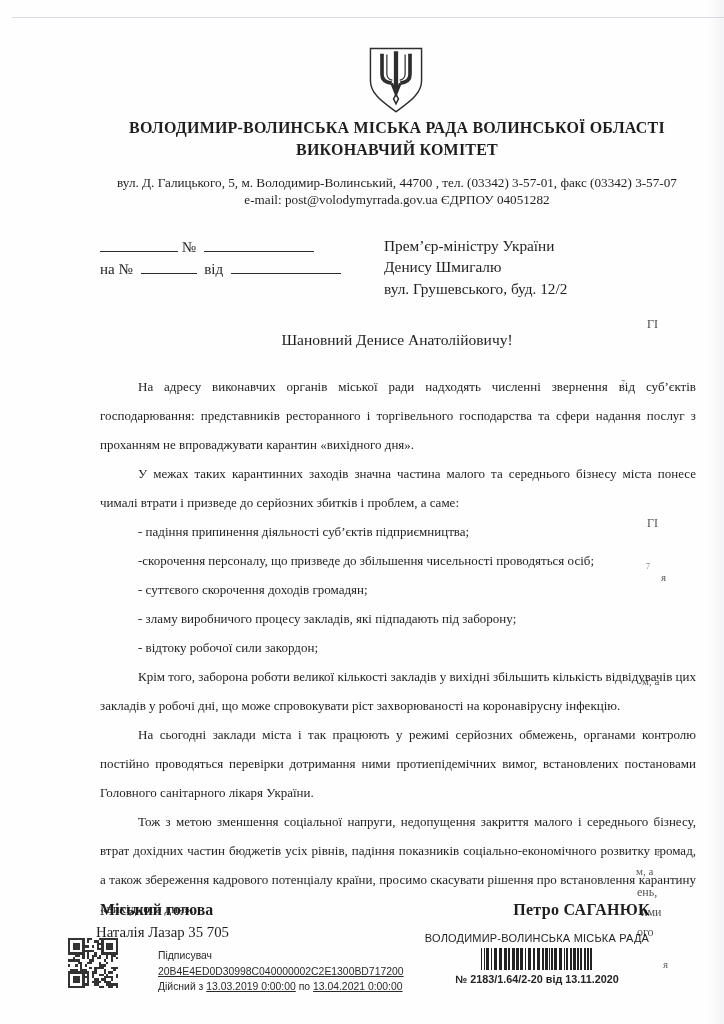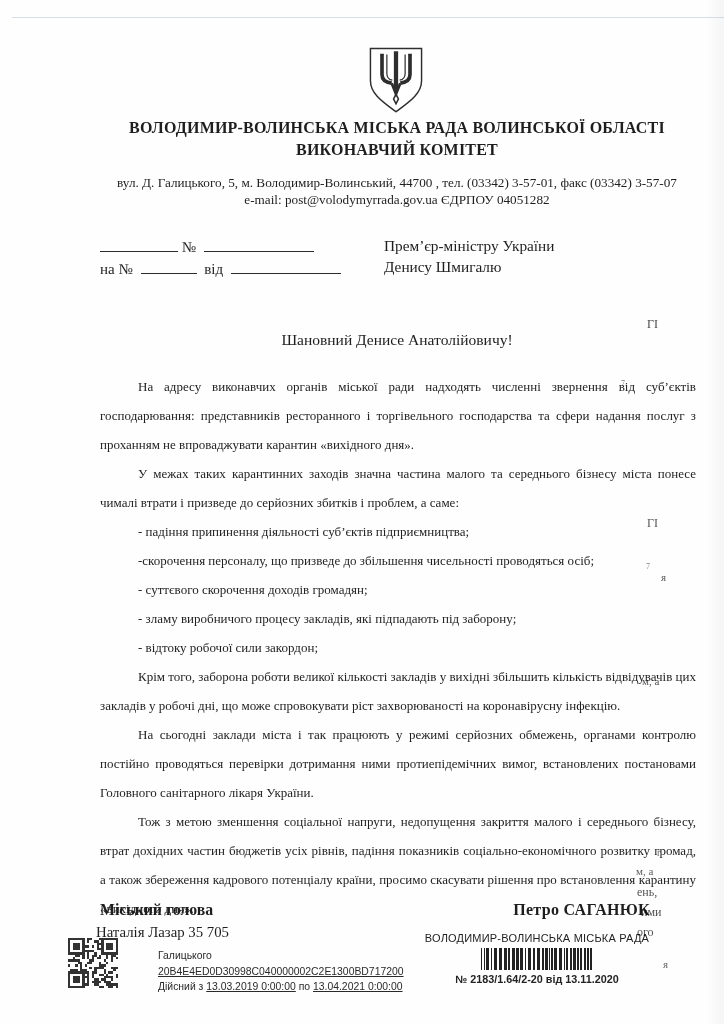--- a/index.html
+++ b/index.html
@@ -90,20 +90,21 @@
       <span>на №</span>
       <span class="blank b3"></span>
       <span>від</span>
       <span class="blank b2"></span>
     </div>
   </div>
 
   <div class="addressee">
     <div>Прем’єр-міністру України</div>
     <div>Денису Шмигалю</div>
+    <div>вул. Грушевського, буд. 12/2</div>
   </div>
 
   <div class="salutation">Шановний Денисе Анатолійовичу!</div>
 
   <div class="letter-body">
     <p>На адресу виконавчих органів міської ради надходять численні звернення від суб’єктів господарювання: представників ресторанного і торгівельного господарства та сфери надання послуг з проханням не впроваджувати карантин «вихідного дня».</p>
     <p>У межах таких карантинних заходів значна частина малого та середнього бізнесу міста понесе чималі втрати і призведе до серйозних збитків і проблем, а саме:</p>
     <p>- падіння припинення діяльності суб’єктів підприємництва;</p>
     <p>-скорочення персоналу, що призведе до збільшення чисельності проводяться осіб;</p>
     <p>- суттєвого скорочення доходів громадян;</p>
@@ -342,21 +343,21 @@
       <i style="left:11.90px;top:47.62px;width:2.38px;height:2.38px"></i>
       <i style="left:14.29px;top:47.62px;width:2.38px;height:2.38px"></i>
       <i style="left:30.95px;top:47.62px;width:2.38px;height:2.38px"></i>
       <i style="left:33.33px;top:47.62px;width:2.38px;height:2.38px"></i>
       <i style="left:40.48px;top:47.62px;width:2.38px;height:2.38px"></i>
       <i style="left:42.86px;top:47.62px;width:2.38px;height:2.38px"></i>
       <i style="left:47.62px;top:47.62px;width:2.38px;height:2.38px"></i>
     </div>
 
   <div class="cert">
-    <div>Галицького</div>
+    <div>Підписувач</div>
     <div class="u">20B4E4ED0D30998C040000002C2E1300BD717200</div>
     <div>
       <span>Дійсний з</span>
       <span class="u">13.03.2019 0:00:00</span>
       <span>по</span>
       <span class="u">13.04.2021 0:00:00</span>
     </div>
   </div>
 
   <div class="stamp">

